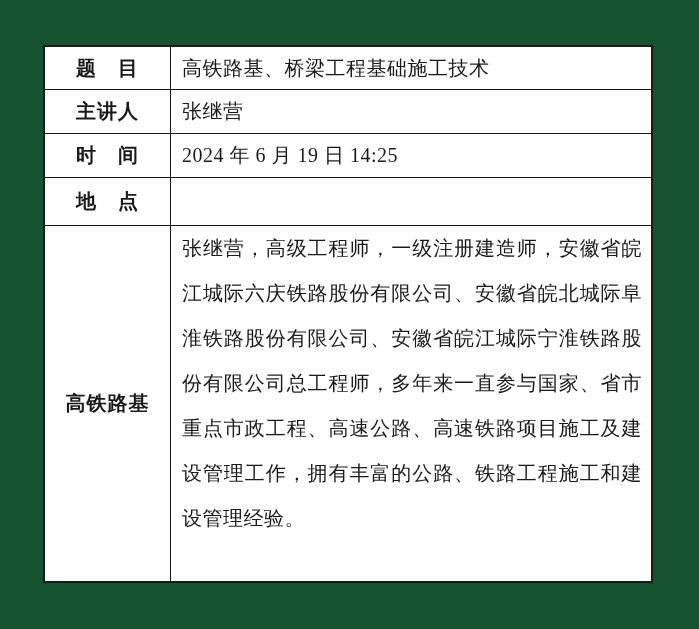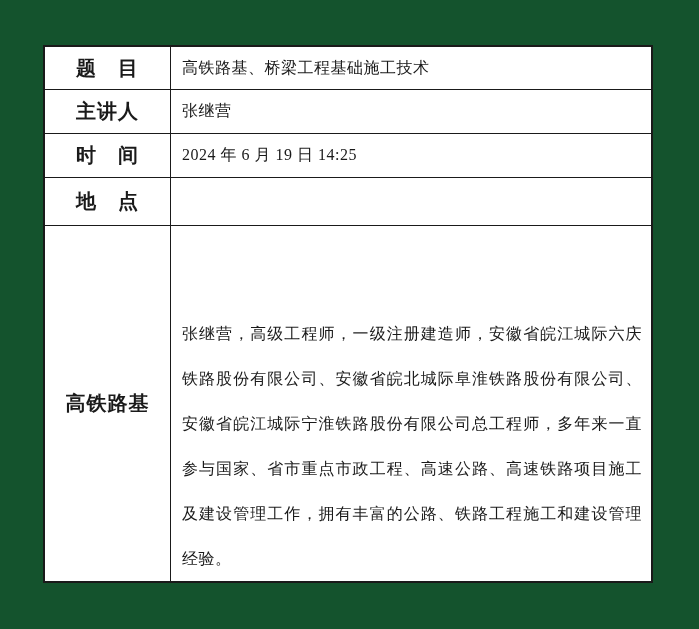--- a/index.html
+++ b/index.html
@@ -57,25 +57,25 @@
     letter-spacing: 1px;
     text-align: center;
   }
   .value-cell {
     box-sizing: border-box;
     flex: 1 1 auto;
     display: flex;
     align-items: center;
     padding-left: 11px;
     padding-right: 9px;
-    font-size: 16px;
+    font-size: 20px;
     letter-spacing: 0.5px;
   }
   .value-cell.bio {
-    align-items: flex-end;
+    align-items: flex-start;
   }
   .value-cell.bio p {
     margin: 0;
     line-height: 45px;
     text-align: justify;
     text-justify: inter-ideograph;
     width: 100%;
   }
 </style>
 </head>

